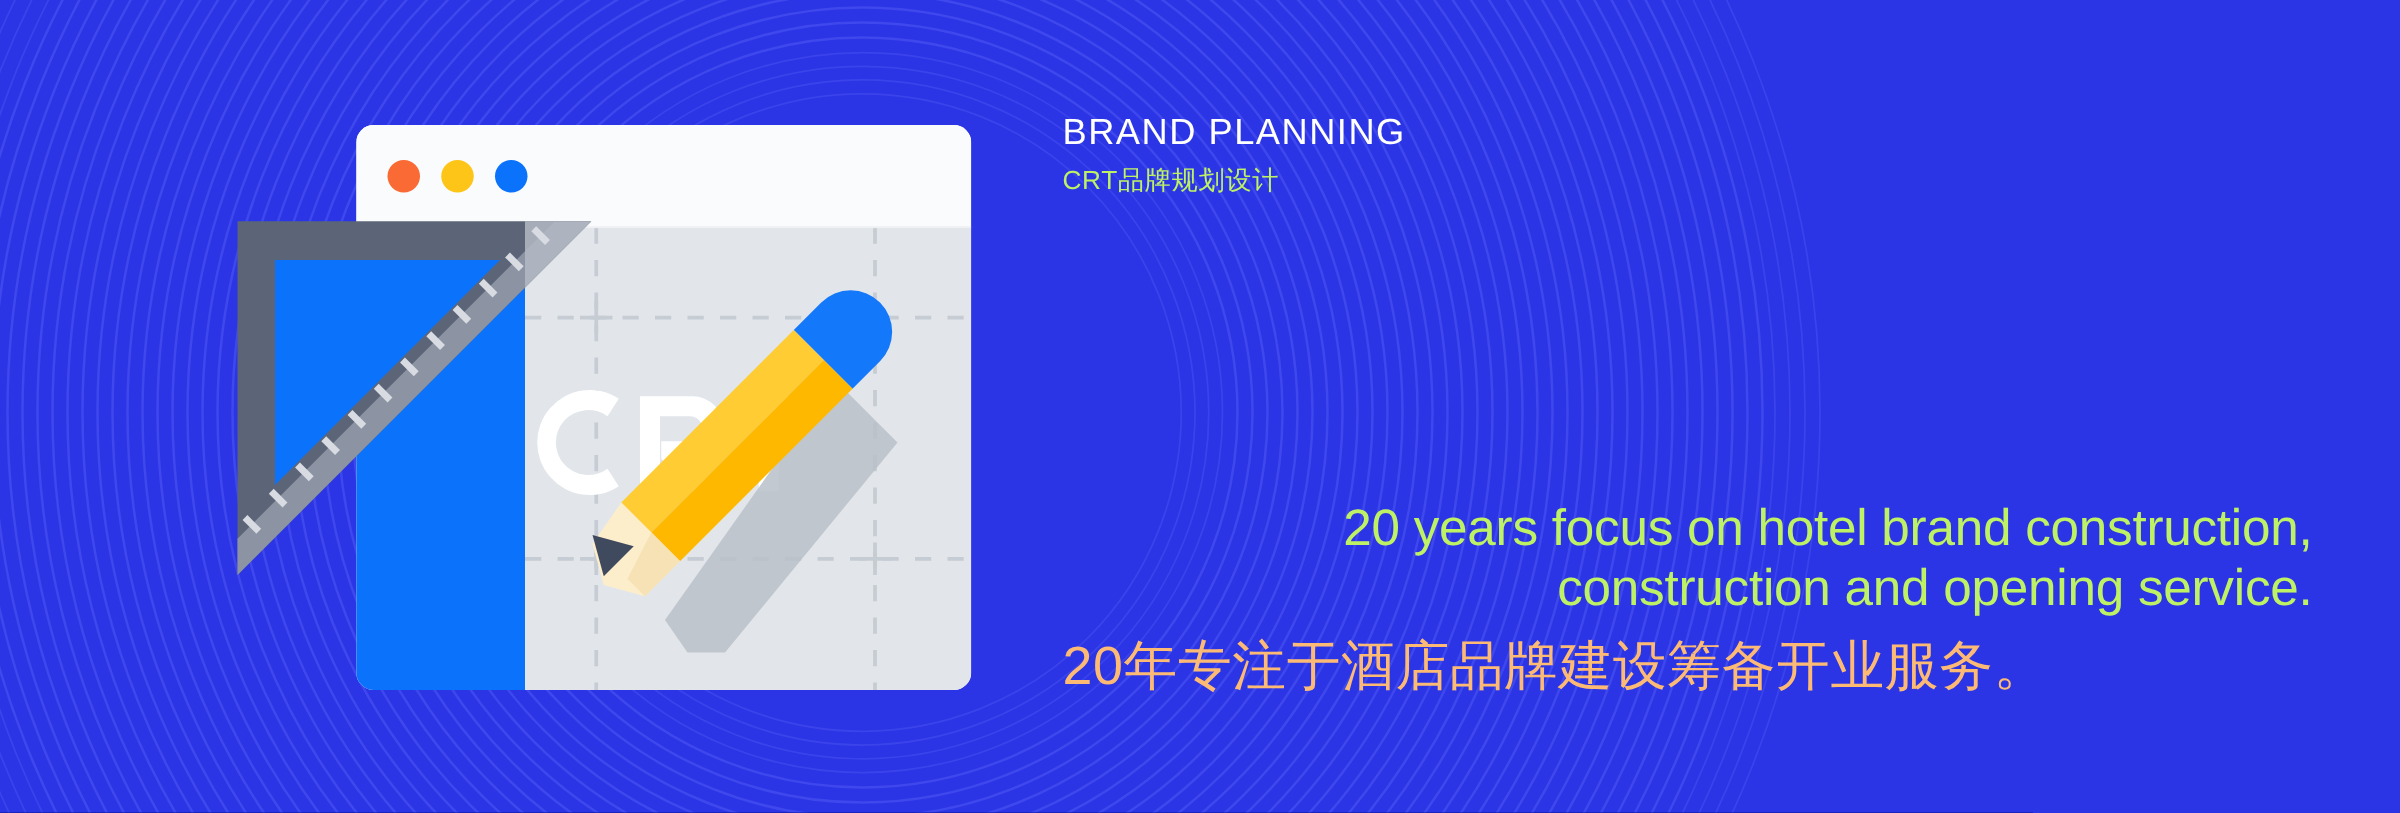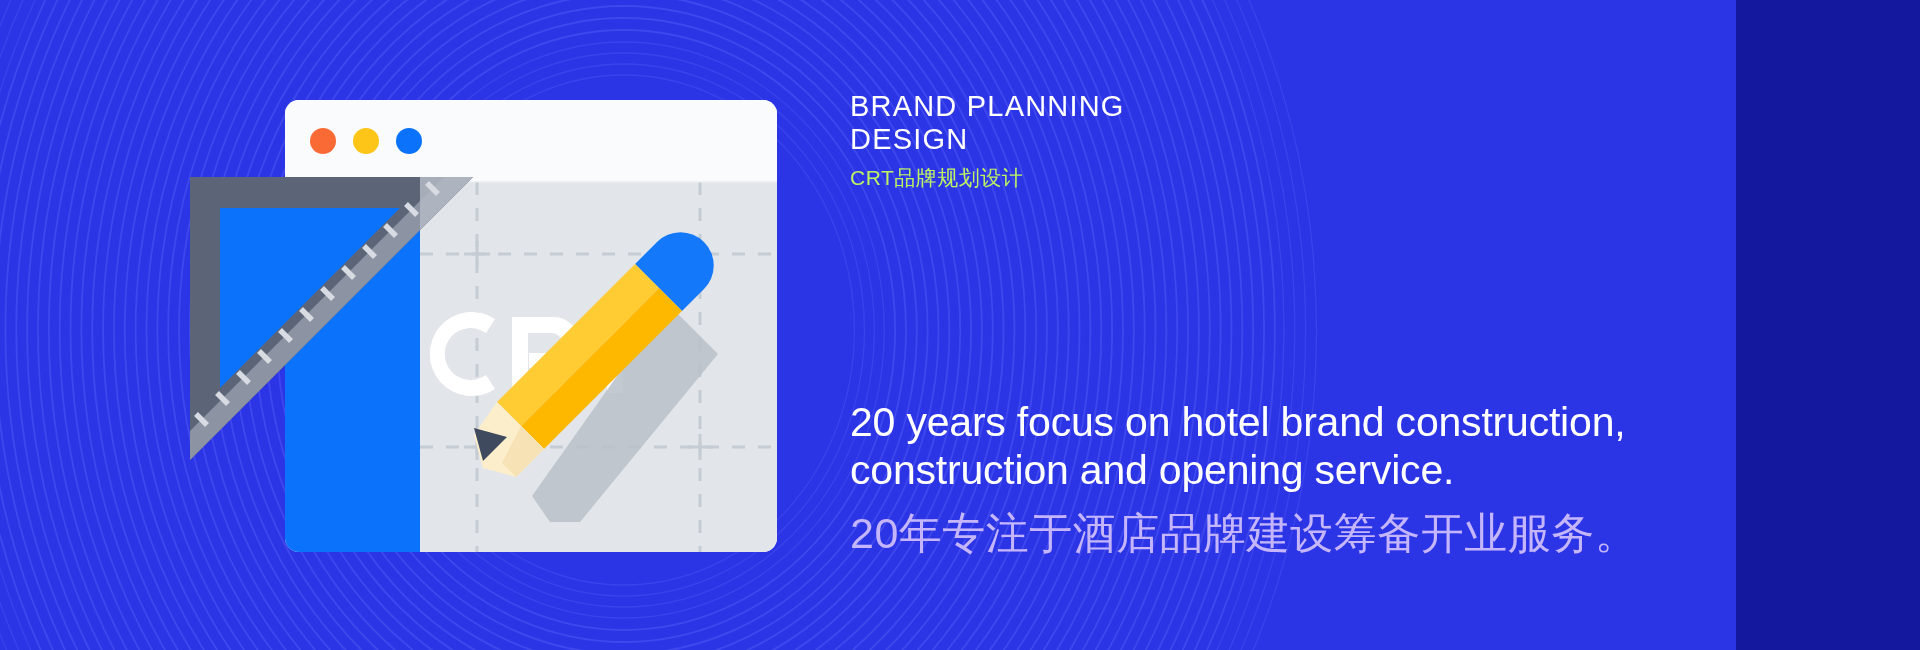--- a/index.html
+++ b/index.html
@@ -5,21 +5,21 @@
 <style>
   * { margin:0; padding:0; box-sizing:border-box; }
   html,body{ background:#14189e; }
   body{
     font-family:"Liberation Sans", sans-serif;
     -webkit-font-smoothing:antialiased;
   }
 
   .banner{
     position:relative;
-    width:1736px;
+    width:1920px;
     height:650px;
     overflow:hidden;
     background:#2b35e6;
   }
 
   
   .bg-rings{
     position:absolute;
     inset:0;
     pointer-events:none;
@@ -72,31 +72,32 @@
   .eyebrow-cn .cn{ color:#bef264; }
 
   .headline{
     position:absolute;
     left:0;
     top:398px;
     width:1000px;
   }
   .headline-en{
     display:block;
-    color:#ffffff;
+    color:#bef264;
     font-size:41px;
     line-height:48px;
     font-weight:400;
     letter-spacing:-0.2px;
     white-space:nowrap;
+    text-align:right;
   }
   .headline-cn{
     display:block;
     margin-top:14px;
-    color:#c4b5fd;
+    color:#fdba74;
     font-size:43px;
     line-height:50px;
     font-weight:400;
     letter-spacing:0.5px;
     white-space:nowrap;
   }
 </style>
 </head>
 <body>
 
@@ -273,21 +274,20 @@
 
         <path d="M242 346 l33 9 l-24 24 z" fill="#3f4a5e"></path>
       </g>
     </svg>
   </div>
 
   <div class="copy">
 
     <div class="eyebrow">
       <span class="eyebrow-line">BRAND PLANNING</span>
-      <span class="eyebrow-line">DESIGN</span>
       <span class="eyebrow-cn"><span class="brand">CRT</span><span class="cn">品牌规划设计</span></span>
     </div>
 
     <div class="headline">
       <span class="headline-en">20 years focus on hotel brand construction,</span>
       <span class="headline-en">construction and opening service.</span>
       <span class="headline-cn">20年专注于酒店品牌建设筹备开业服务。</span>
     </div>
 
   </div>

